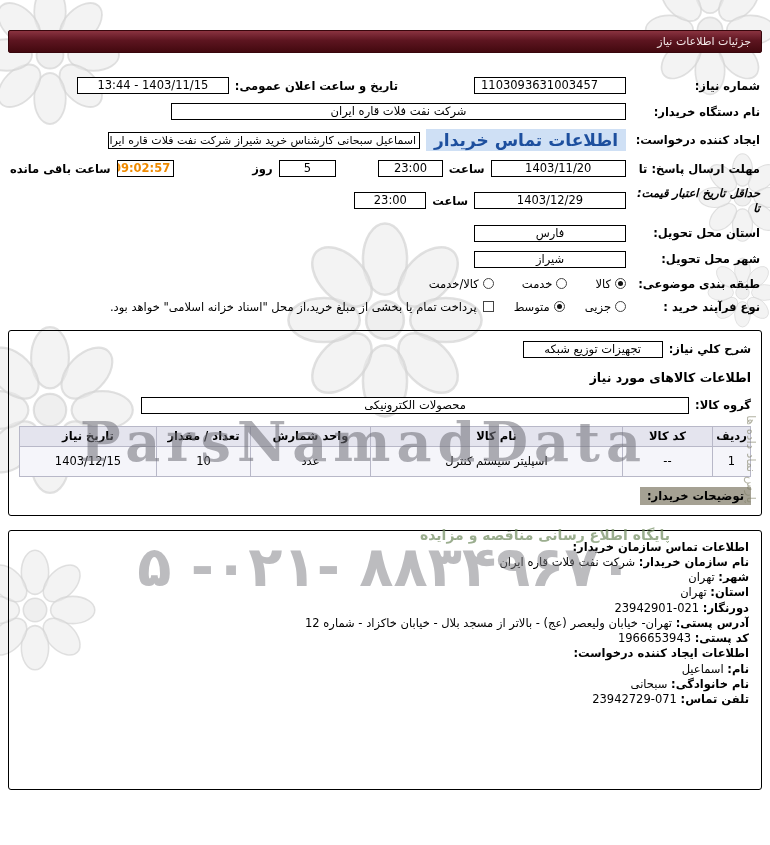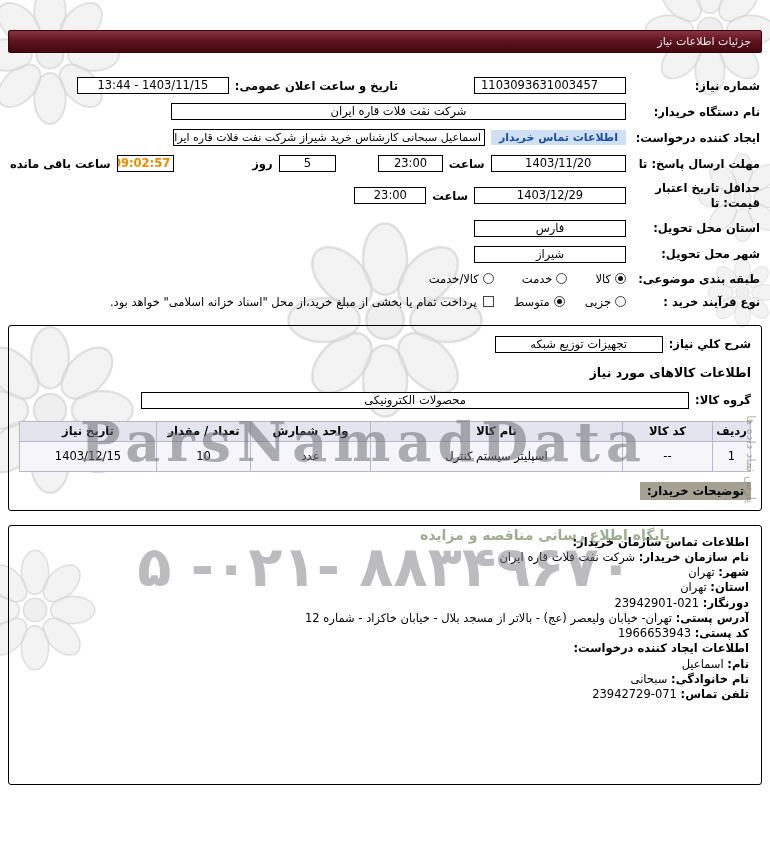--- a/index.html
+++ b/index.html
@@ -16,34 +16,34 @@
     margin:30px 8px 0; height:23px; border:1px solid #38060c; border-radius:2px;
     background:linear-gradient(180deg,#8a3340 0%,#5d1520 45%,#43090f 100%);
     color:#f3e9e9; display:flex; align-items:center; padding:0 10px; font-size:11px;
   }
 
   
   .form { padding:24px 10px 0; }
   .frow { display:flex; align-items:center; gap:6px; margin-bottom:9px; }
   .lbl, .lblcol { font-weight:bold; font-size:11.5px; white-space:nowrap; }
   .lblcol { width:128px; flex:none; }
-  .lblcol.wrap { white-space:normal; line-height:1.3; }
+  .lblcol.wrap { white-space:normal; line-height:1.3;font-style:italic; }
   .inp {
     border:1px solid #000; background:#fff; height:17px; line-height:15px;
     font-size:11.5px; text-align:center; padding:0 3px; white-space:nowrap;
     overflow:hidden; display:inline-block;
   }
   .w150{width:152px} .w72{width:72px} .w64{width:64px} .w455{width:455px}
-  .w310{width:312px} .w140{width:168px} .w600{width:548px} .w430{width:432px}
+  .w310{width:312px} .w140{width:140px} .w600{width:548px} .w430{width:432px}
   .ta-left{ direction:ltr; text-align:left; padding-left:6px; }
   .mr70{margin-right:70px} .mr36{margin-right:36px} .mr72{margin-right:72px}
   .small{ font-size:11px; }
   .countdown{ color:#ef8a00; font-weight:bold; }
   .linkbox{
-    background:#cfe0f5; color:#1d4f9e; padding:1px 8px; font-size:11px;
+    background:#cfe0f5; color:#1d4f9e; padding:1px 8px; font-size:17px;
     font-weight:bold; white-space:nowrap; cursor:pointer;
   }
   .ritem { display:inline-flex; align-items:center; gap:4px;justify-content:center; }
   .gap22{ margin-right:22px; } .gap14{ margin-right:14px; }
   .radio {
     width:11px; height:11px; border:1px solid #444; border-radius:50%;
     display:inline-block; background:#fff; position:relative; flex:none;
   }
   .radio.sel::after { content:""; position:absolute; inset:2px; border-radius:50%; background:#111; }
   .checkbox { width:11px; height:11px; border:1px solid #444; background:#fff; display:inline-block; flex:none; }

